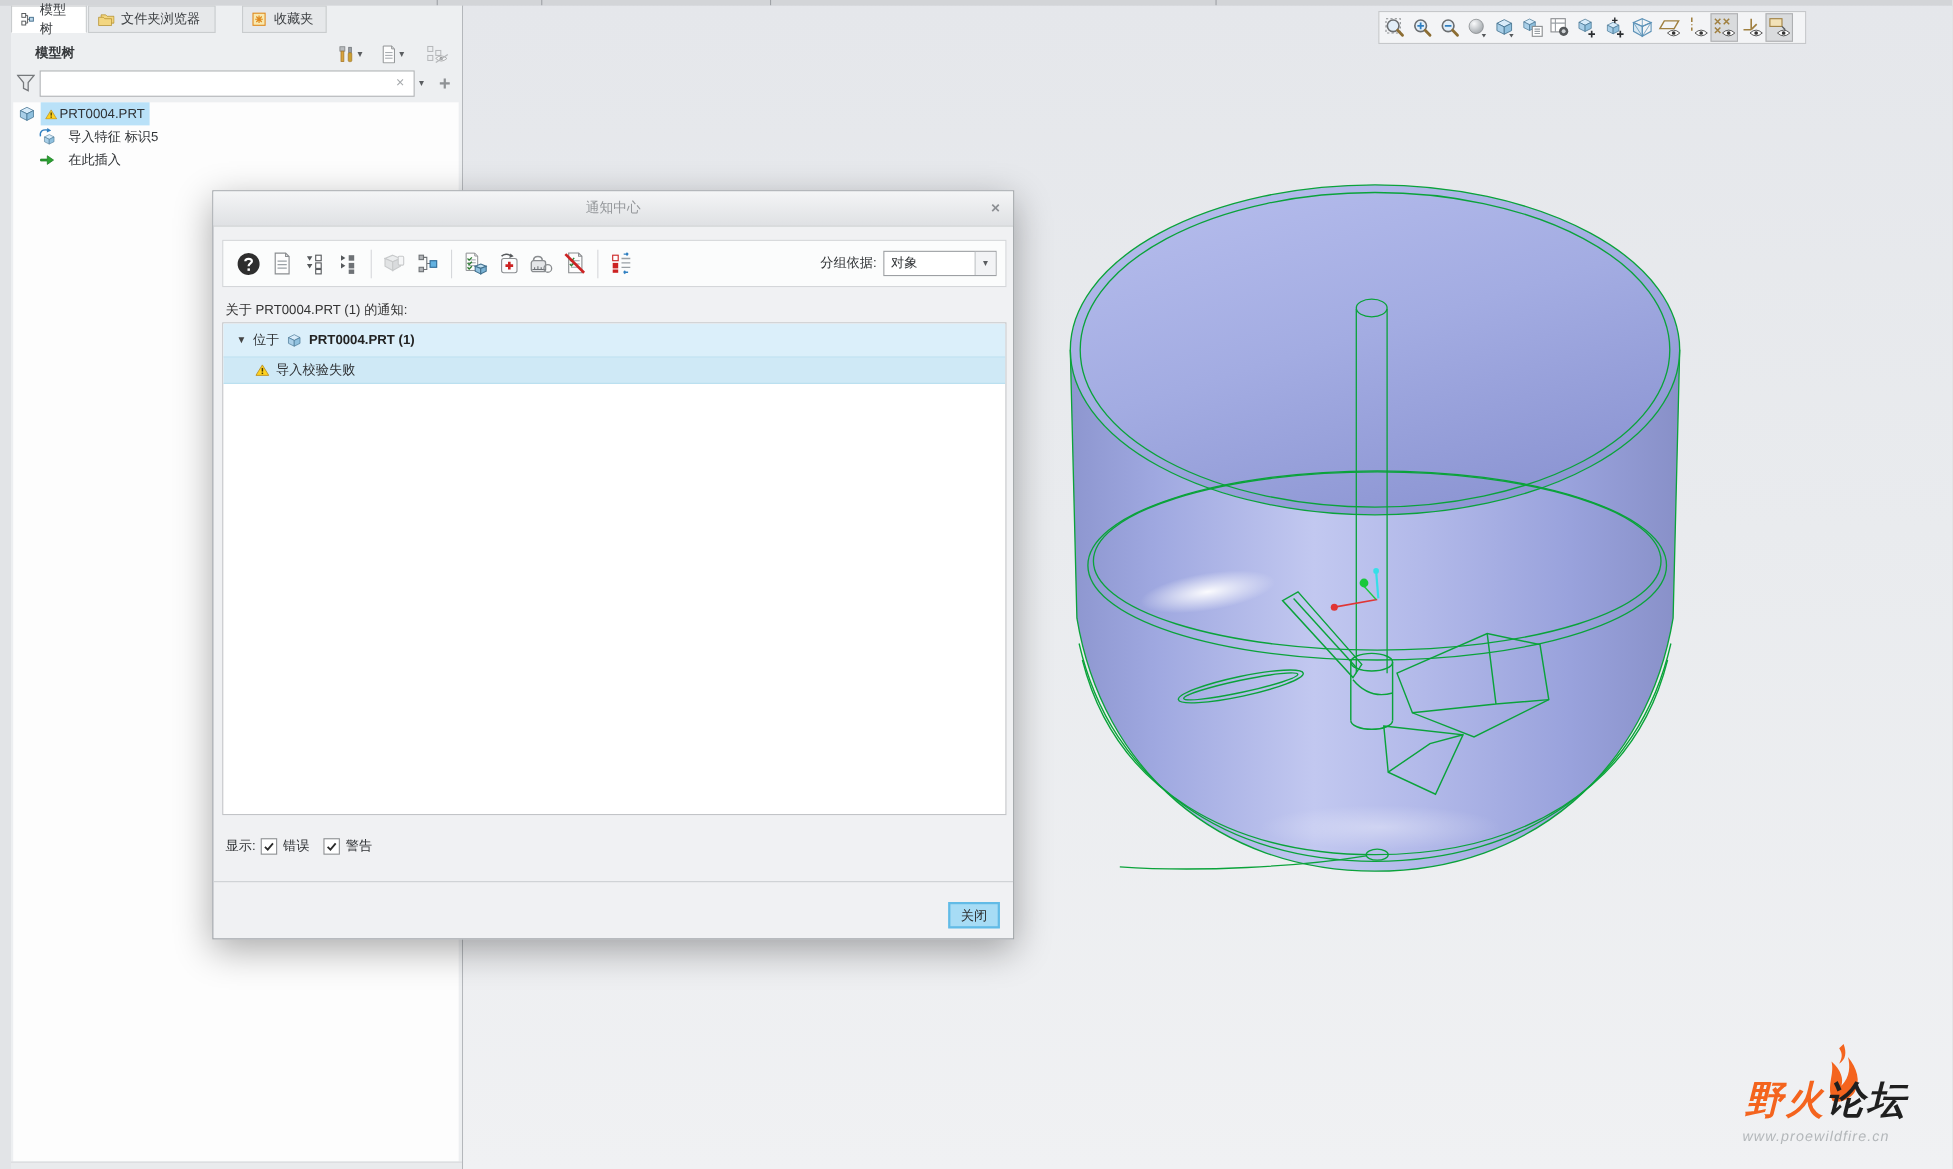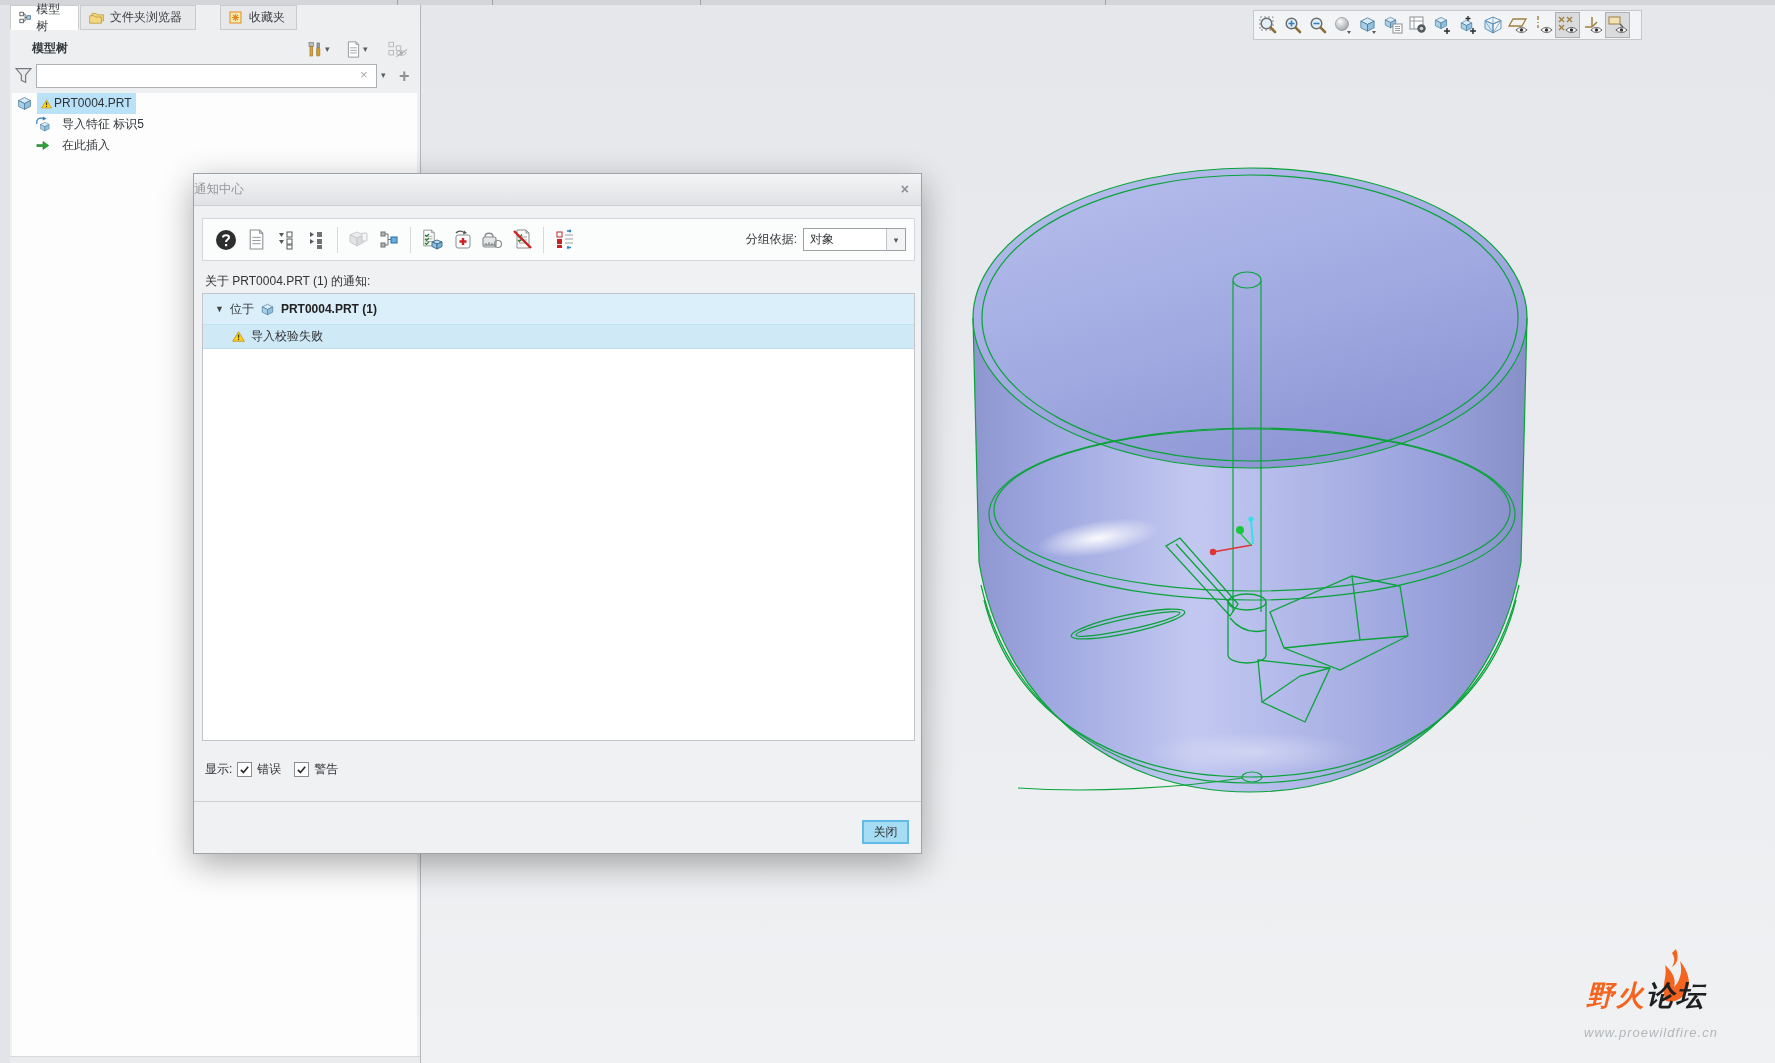--- a/index.html
+++ b/index.html
@@ -37,21 +37,21 @@
           background:linear-gradient(180deg,#e5e7eb 0%,#e9ebee 45%,#f0f1f3 100%);}
   
   .gfx-toolbar{position:absolute;left:1253px;top:10px;width:389px;height:30px;box-sizing:border-box;
                background:#f3f4f6;border:1px solid #c5c7ca;display:flex;align-items:center;padding:1px;}
   .gbtn{width:25px;height:26px;display:flex;align-items:center;justify-content:center;border:1px solid transparent;box-sizing:border-box;}
   .gbtn.pressed{background:#d9dbdd;border-color:#aeb0b2;}
   
   .dialog{position:absolute;left:193px;top:173px;width:729px;height:681px;background:#f0f1f3;
           border:1px solid #9fa3a7;box-shadow:0 10px 32px rgba(0,0,0,.33);z-index:10;box-sizing:border-box;}
   .dlg-title{position:absolute;left:0;top:0;width:100%;height:31px;background:linear-gradient(#f4f5f6,#dfe1e4);
-             border-bottom:1px solid #cbcdd0;text-align:left;line-height:31px;color:#94979a;font-size:12.5px;}
+             border-bottom:1px solid #cbcdd0;text-align:center;line-height:31px;color:#94979a;font-size:12.5px;}
   .dlg-close{position:absolute;right:12px;top:0;line-height:31px;color:#8c8f93;font-size:14px;font-weight:bold;cursor:default;}
   .dlg-toolbar{position:absolute;left:8px;top:44px;width:713px;height:43px;box-sizing:border-box;background:#fbfcfc;
                border:1px solid #d4d6d9;display:flex;align-items:center;padding:0 8px;}
   .dbtn{width:30px;height:30px;display:flex;align-items:center;justify-content:center;}
   .dsep{width:1px;height:26px;background:#d6d8db;margin:0 6px;}
   .groupby{margin-left:auto;display:flex;align-items:center;gap:6px;justify-content:center;}
   .combo{width:103px;height:23px;background:#fff;border:1px solid #9da0a4;display:flex;align-items:center;box-sizing:border-box;}
   .combo .val{flex:1;padding-left:6px;}
   .combo .arrow{width:18px;height:100%;border-left:1px solid #c3c6c9;background:#f2f3f5;display:flex;align-items:center;justify-content:center;}
   .dlg-about{position:absolute;left:11px;top:99px;color:#333;}
@@ -60,21 +60,21 @@
   .grp-name{font-weight:bold;color:#222;}
   .ntf-row{height:23px;background:#cfe9f6;border-top:1px solid #bfe2f2;border-bottom:1px solid #b9dff0;display:flex;align-items:center;gap:6px;padding-left:29px;}
   .dlg-show{position:absolute;left:11px;top:557px;display:flex;align-items:center;gap:5px;margin-top:30px;}
   .cbx{width:13px;height:13px;background:#fff;border:1px solid #8b8e91;display:inline-flex;align-items:center;justify-content:center;}
   .dlg-sep{position:absolute;left:0;top:627px;width:100%;height:1px;background:#cdd0d3;}
   .dlg-close-btn{position:absolute;right:12px;top:646px;width:47px;height:24px;box-sizing:border-box;
                  background:#a7dcf5;border:2px solid #62bbe6;color:#2b2b2b;font-size:12px;
                  font-family:inherit;display:flex;align-items:center;justify-content:center;}
   
   .watermark{position:absolute;left:1570px;top:955px;width:200px;height:100px;pointer-events:none;}
-  .wm-text{position:absolute;left:16px;top:22px;font-size:28px;font-style:italic;font-weight:bold;letter-spacing:2px;white-space:nowrap;}
+  .wm-text{position:absolute;left:16px;top:22px;font-size:35px;font-style:italic;font-weight:bold;letter-spacing:2px;white-space:nowrap;}
   .wm-orange{color:#f4641e;}
   .wm-dark{color:#1f1f1f;}
   .wm-url{position:absolute;left:14px;top:70px;font-size:13px;font-style:italic;color:#b3b7ba;letter-spacing:1px;}
   .wm-flame{position:absolute;left:82px;top:-12px;}
 </style>
 </head>
 <body>
 
 <svg width="0" height="0" style="position:absolute" aria-hidden="true">
   <defs>

